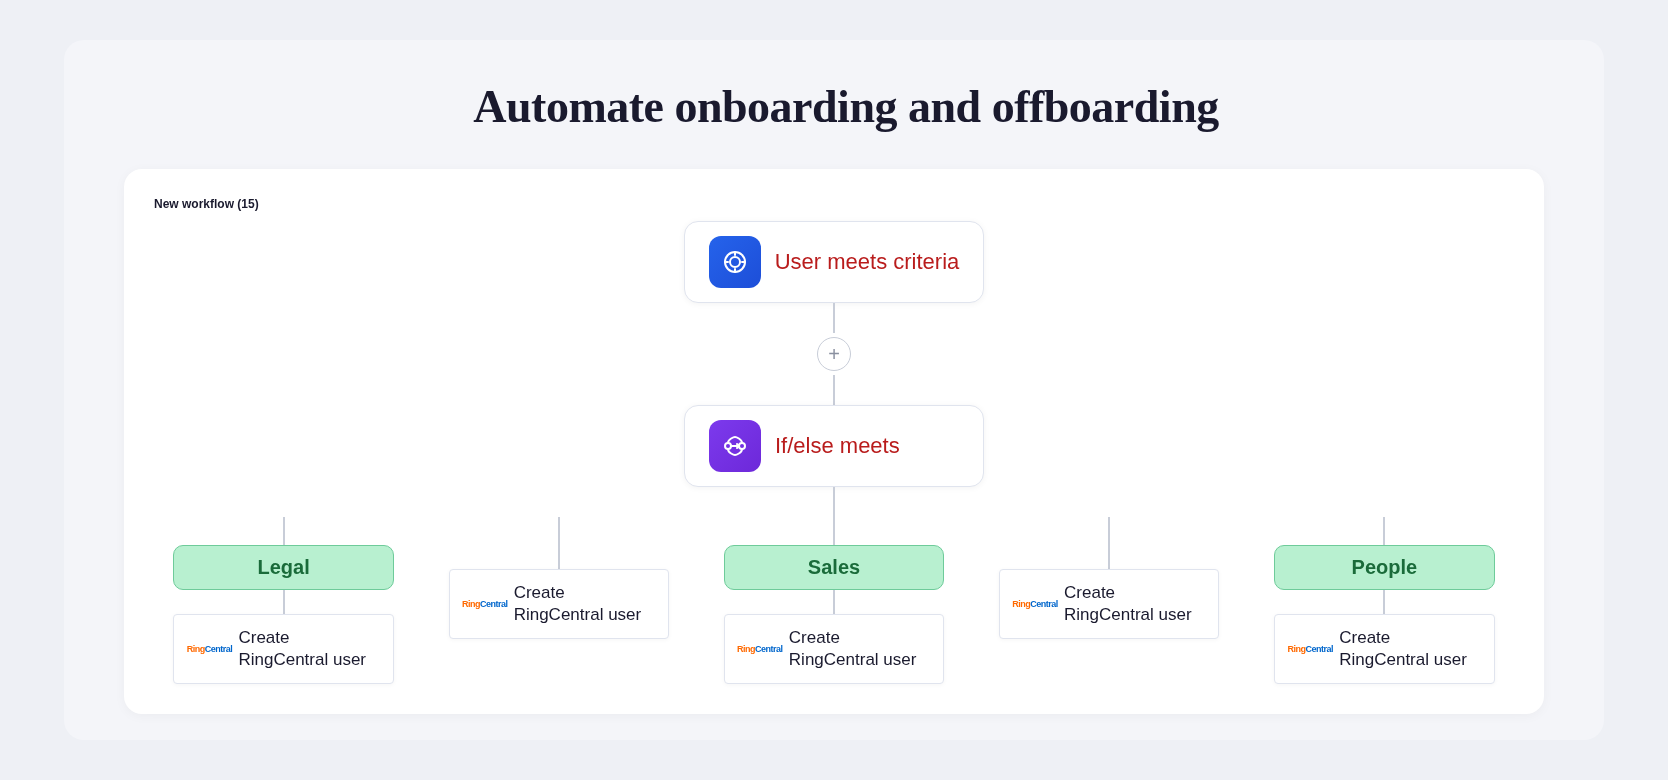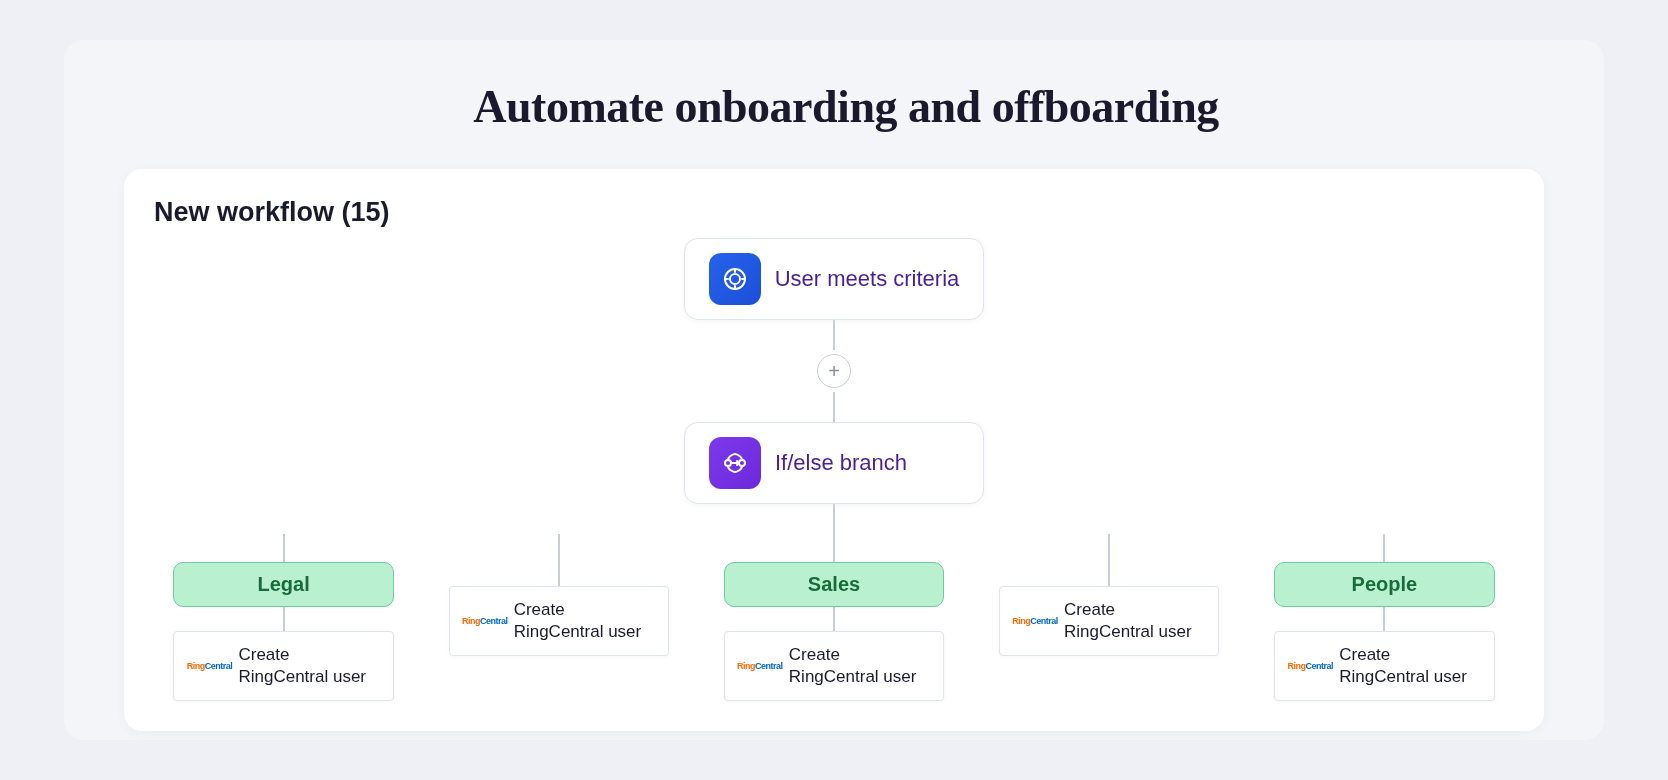--- a/index.html
+++ b/index.html
@@ -36,21 +36,21 @@
     .workflow-card {
       background: #ffffff;
       border-radius: 18px;
       width: 100%;
       flex: 1;
       padding: 28px 30px 30px 30px;
       position: relative;
       box-shadow: 0 2px 12px rgba(0,0,0,0.04);
     }
     .workflow-title {
-      font-size: 27px;
+      font-size: 12px;
       font-weight: 700;
       color: #1a1a2e;
       margin-bottom: 10px;
     }
     .flow-container {
       display: flex;
       flex-direction: column;
       align-items: center;
       width: 100%;
     }
@@ -76,21 +76,21 @@
     }
     .node-icon-blue {
       background: linear-gradient(135deg, #2563eb, #1d4ed8);
     }
     .node-icon-purple {
       background: linear-gradient(135deg, #7c3aed, #6d28d9);
     }
     .node-label {
       font-size: 22px;
       font-weight: 500;
-      color: #4c1d95;
+      color: #b91c1c;
     }
     .connector-line {
       width: 2px;
       height: 30px;
       background: #c8cdd8;
     }
     .add-button {
       width: 34px;
       height: 34px;
       border-radius: 50%;
@@ -217,21 +217,21 @@
         <div class="node-icon node-icon-purple icon-branch">
           <svg viewBox="0 0 30 30" fill="none" xmlns="http://www.w3.org/2000/svg">
             <circle cx="8" cy="15" r="3" stroke="white" stroke-width="2" fill="none"></circle>
             <circle cx="22" cy="15" r="3" stroke="white" stroke-width="2" fill="none"></circle>
             <path d="M8 12 C8 8 14 6 15 6 C16 6 22 8 22 12" stroke="white" stroke-width="2" fill="none" stroke-linecap="round"></path>
             <path d="M8 18 C8 22 14 24 15 24 C16 24 22 22 22 18" stroke="white" stroke-width="2" fill="none" stroke-linecap="round"></path>
             <path d="M11 15 L19 15" stroke="white" stroke-width="2" stroke-linecap="round"></path>
             <path d="M17 13 L19 15 L17 17" stroke="white" stroke-width="2" stroke-linecap="round" stroke-linejoin="round"></path>
           </svg>
         </div>
-        <span class="node-label">If/else branch</span>
+        <span class="node-label">If/else meets</span>
       </div>
 
       <div class="connector-line"></div>
 
       <div class="branches-row">
 
         <div class="branch-item">
           <div class="branch-connector-top"></div>
           <div class="branch-tag">
             <span>Legal</span>

